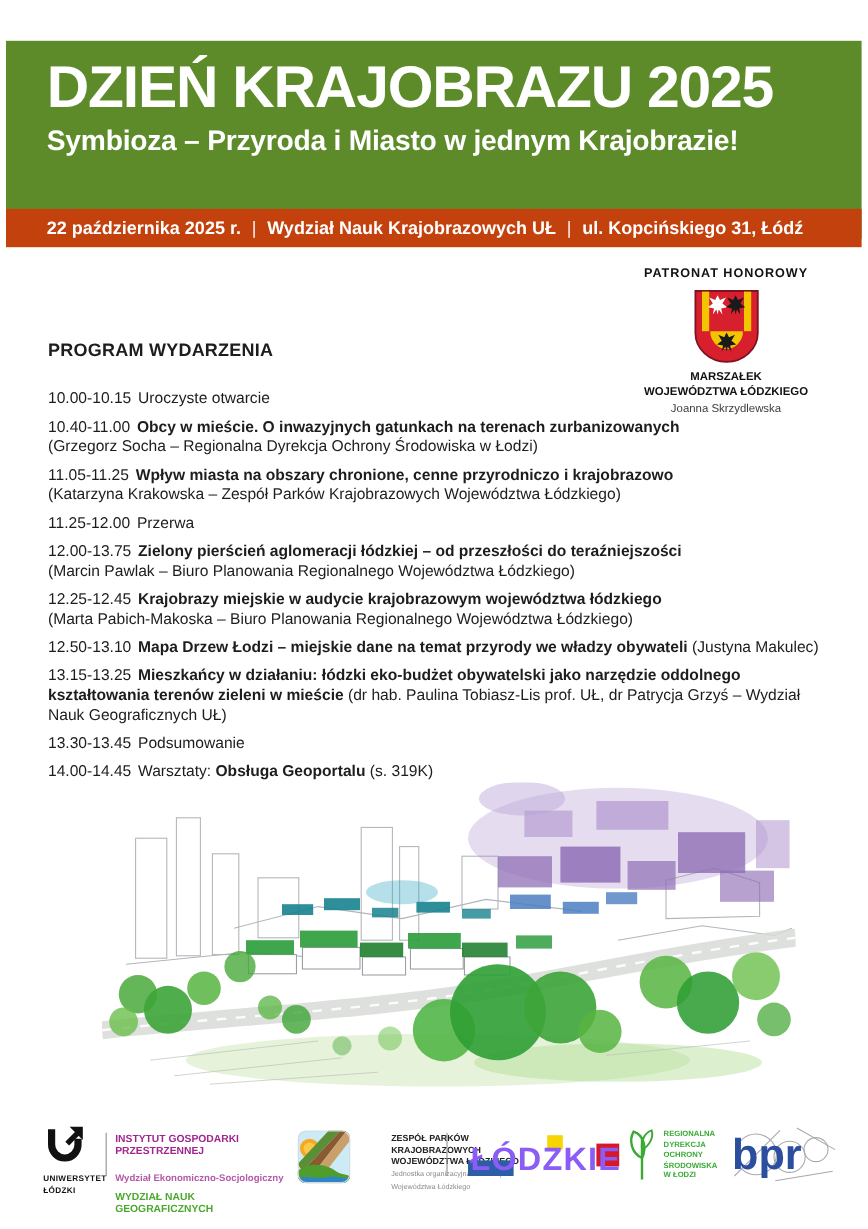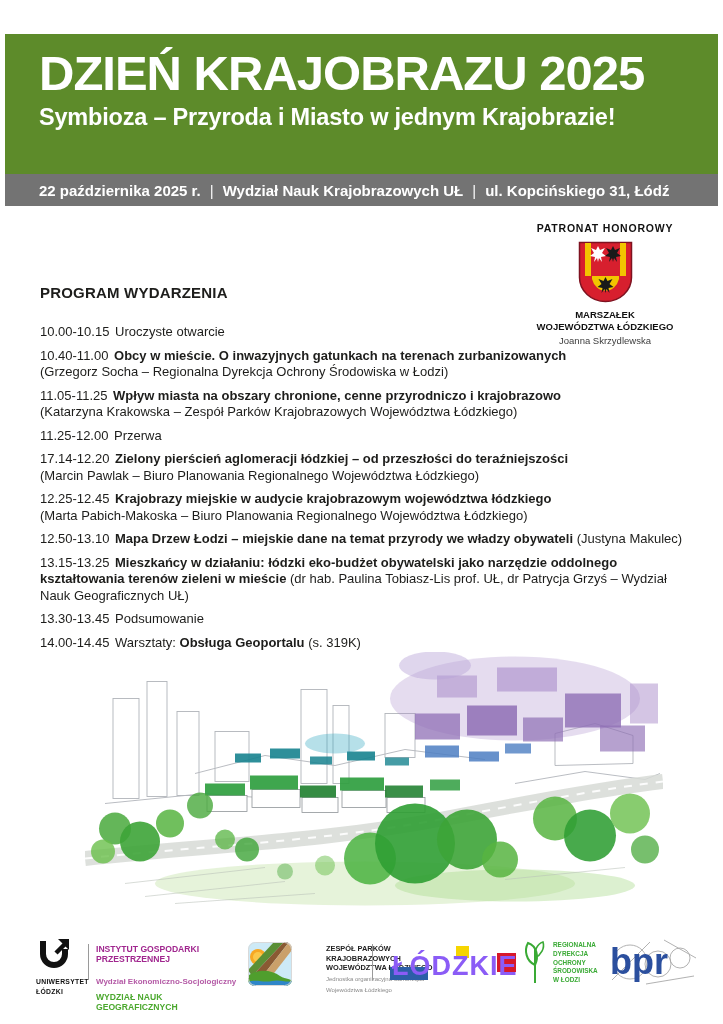--- a/index.html
+++ b/index.html
@@ -8,21 +8,21 @@
     font-family:"Liberation Sans", sans-serif; color:#1d1d1b; overflow:hidden;
   }
   
   .green-band {
     position:absolute; left:5px; right:5px; top:34px; height:165px;
     background:#5d8b2a; box-sizing:border-box; padding:14px 0 0 34px;
   }
   .title { color:#fff; font-size:49px; font-weight:bold; letter-spacing:-1px; line-height:1.05; white-space:nowrap; }
   .subtitle { color:#fff; font-size:23.5px; font-weight:bold; margin-top:5px; letter-spacing:-.2px; white-space:nowrap; }
   .purple-band {
-    position:absolute; left:5px; right:5px; top:174px; height:32px; background:#737373;
+    position:absolute; left:5px; right:5px; top:174px; height:32px; background:#c2410c;
     color:#fff; font-size:15px; font-weight:bold; display:flex; align-items:center;
     box-sizing:border-box; padding-left:34px; white-space:nowrap;
   }
   .purple-band .sep { font-weight:400; padding:0 9px; opacity:.95; }
   
   .patronage { position:absolute; left:505px; top:222px; width:200px; text-align:center; }
   .patronage-label { font-size:10.5px; font-weight:bold; letter-spacing:.8px; color:#111; }
   .crest { margin:7px auto 6px auto; width:55px; height:62px; }
   .office { font-size:9.5px; font-weight:bold; line-height:1.3; color:#111; }
   .person { font-size:9.5px; color:#3c3c3c; margin-top:1px; }
@@ -90,21 +90,21 @@
   <div class="office">WOJEWÓDZTWA ŁÓDZKIEGO</div>
   <div class="person">Joanna Skrzydlewska</div>
 </div>
 
 <div class="program-heading">PROGRAM WYDARZENIA</div>
 <div class="program-list">
     <div class="program-item"><span class="time">10.00-10.15</span> <span class="seg">Uroczyste otwarcie</span></div>
     <div class="program-item"><span class="time">10.40-11.00</span> <span class="seg-bold">Obcy w mieście. O inwazyjnych gatunkach na terenach zurbanizowanych</span><br><span class="seg">(Grzegorz Socha – Regionalna Dyrekcja Ochrony Środowiska w Łodzi)</span></div>
     <div class="program-item"><span class="time">11.05-11.25</span> <span class="seg-bold">Wpływ miasta na obszary chronione, cenne przyrodniczo i krajobrazowo</span><br><span class="seg">(Katarzyna Krakowska – Zespół Parków Krajobrazowych Województwa Łódzkiego)</span></div>
     <div class="program-item"><span class="time">11.25-12.00</span> <span class="seg">Przerwa</span></div>
-    <div class="program-item"><span class="time">17.14-12.20</span> <span class="seg-bold">Zielony pierścień aglomeracji łódzkiej – od przeszłości do teraźniejszości</span><br><span class="seg">(Marcin Pawlak – Biuro Planowania Regionalnego Województwa Łódzkiego)</span></div>
+    <div class="program-item"><span class="time">12.00-13.75</span> <span class="seg-bold">Zielony pierścień aglomeracji łódzkiej – od przeszłości do teraźniejszości</span><br><span class="seg">(Marcin Pawlak – Biuro Planowania Regionalnego Województwa Łódzkiego)</span></div>
     <div class="program-item"><span class="time">12.25-12.45</span> <span class="seg-bold">Krajobrazy miejskie w audycie krajobrazowym województwa łódzkiego</span><br><span class="seg">(Marta Pabich-Makoska – Biuro Planowania Regionalnego Województwa Łódzkiego)</span></div>
     <div class="program-item"><span class="time">12.50-13.10</span> <span class="seg-bold">Mapa Drzew Łodzi – miejskie dane na temat przyrody we władzy obywateli</span> <span class="seg"> (Justyna Makulec)</span></div>
     <div class="program-item"><span class="time">13.15-13.25</span> <span class="seg-bold">Mieszkańcy w działaniu: łódzki eko-budżet obywatelski jako narzędzie oddolnego kształtowania terenów zieleni w mieście</span> <span class="seg"> (dr hab. Paulina Tobiasz-Lis prof. UŁ, dr Patrycja Grzyś – Wydział Nauk Geograficznych UŁ)</span></div>
     <div class="program-item"><span class="time">13.30-13.45</span> <span class="seg">Podsumowanie</span></div>
     <div class="program-item"><span class="time">14.00-14.45</span> <span class="seg">Warsztaty: </span> <span class="seg-bold">Obsługa Geoportalu</span> <span class="seg"> (s. 319K)</span></div>
   </div>
 
 <div class="illustration">
   <svg width="578" height="258" viewBox="0 0 578 255">
 

